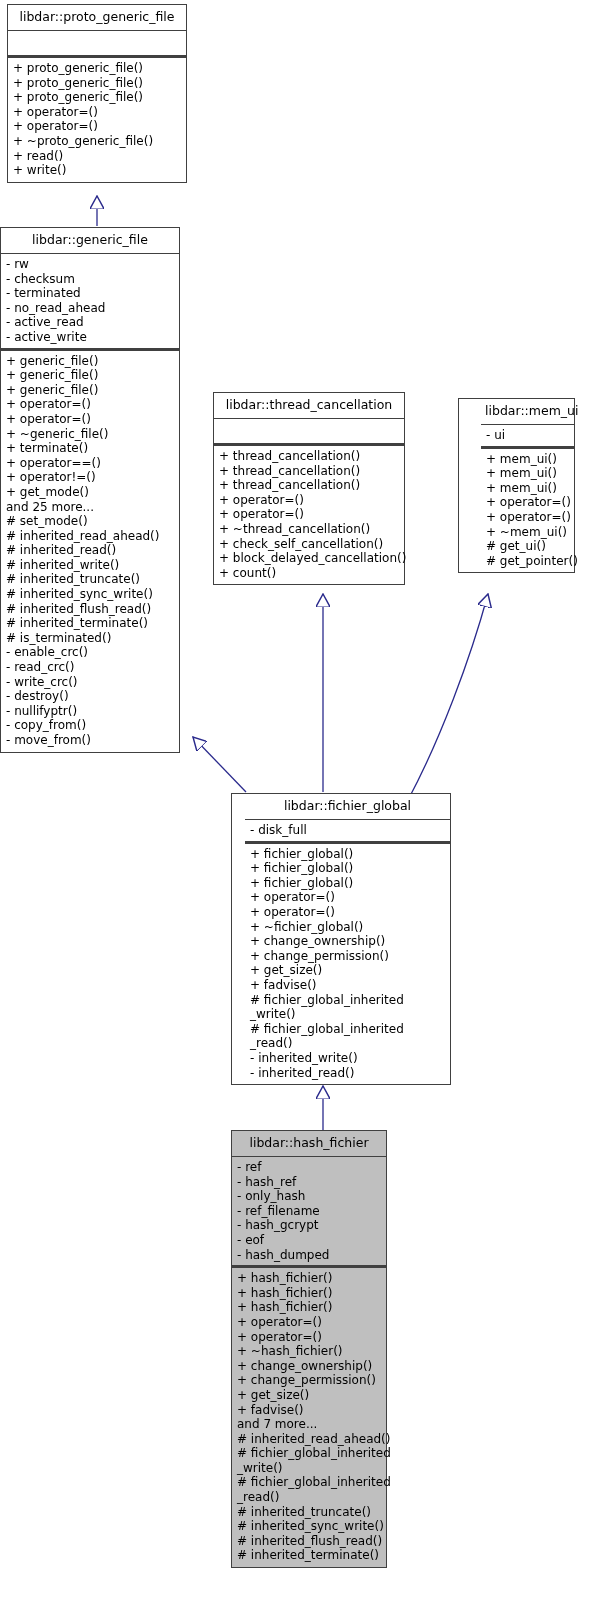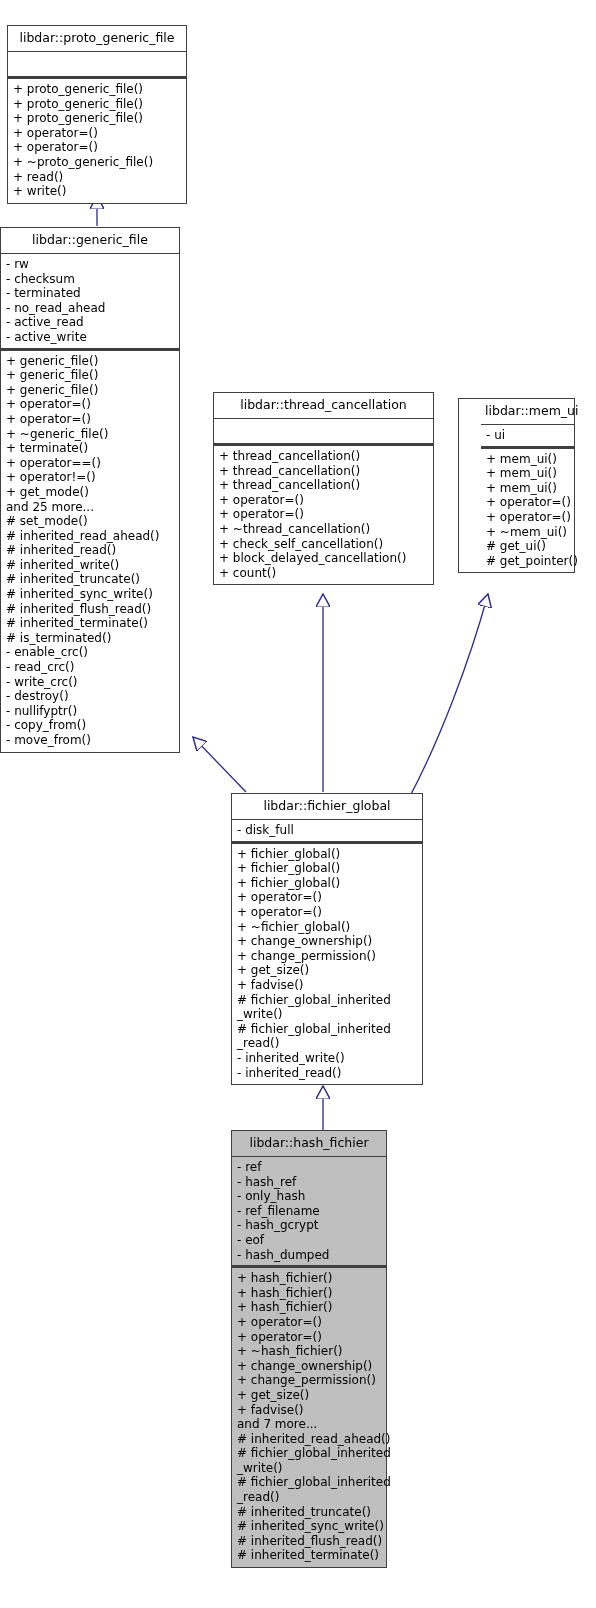--- a/index.html
+++ b/index.html
@@ -91,21 +91,21 @@
 
     <g>
       <path d="M 408 800 C 440 740 470 660 488 594" fill="none" stroke="#2a2a8c" stroke-width="1.3" marker-end="url(#hollow-tri)"></path>
     </g>
 
     <g>
       <line x1="323" y1="1130" x2="323" y2="1086" stroke="#2a2a8c" stroke-width="1.3" marker-end="url(#hollow-tri)"></line>
     </g>
   </svg>
 
-  <div class="uml-class" style="left:7px; top:4px; width:180px;margin-top:21px;">
+  <div class="uml-class" style="left:7px; top:4px; width:180px;">
     <div class="uml-title">libdar::proto_generic_file</div>
     <div class="uml-attrs empty-compartment"></div>
     <div class="uml-ops">
       <div class="uml-row">+ proto_generic_file()</div>
       <div class="uml-row">+ proto_generic_file()</div>
       <div class="uml-row">+ proto_generic_file()</div>
       <div class="uml-row">+ operator=()</div>
       <div class="uml-row">+ operator=()</div>
       <div class="uml-row">+ ~proto_generic_file()</div>
       <div class="uml-row">+ read()</div>
@@ -147,21 +147,21 @@
       <div class="uml-row">- enable_crc()</div>
       <div class="uml-row">- read_crc()</div>
       <div class="uml-row">- write_crc()</div>
       <div class="uml-row">- destroy()</div>
       <div class="uml-row">- nullifyptr()</div>
       <div class="uml-row">- copy_from()</div>
       <div class="uml-row">- move_from()</div>
     </div>
   </div>
 
-  <div class="uml-class" style="left:213px; top:392px; width:221px;">
+  <div class="uml-class" style="left:213px; top:392px; width:192px;">
     <div class="uml-title">libdar::thread_cancellation</div>
     <div class="uml-attrs empty-compartment"></div>
     <div class="uml-ops">
       <div class="uml-row">+ thread_cancellation()</div>
       <div class="uml-row">+ thread_cancellation()</div>
       <div class="uml-row">+ thread_cancellation()</div>
       <div class="uml-row">+ operator=()</div>
       <div class="uml-row">+ operator=()</div>
       <div class="uml-row">+ ~thread_cancellation()</div>
       <div class="uml-row">+ check_self_cancellation()</div>
@@ -180,21 +180,21 @@
       <div class="uml-row">+ mem_ui()</div>
       <div class="uml-row">+ mem_ui()</div>
       <div class="uml-row">+ operator=()</div>
       <div class="uml-row">+ operator=()</div>
       <div class="uml-row">+ ~mem_ui()</div>
       <div class="uml-row"># get_ui()</div>
       <div class="uml-row"># get_pointer()</div>
     </div>
   </div>
 
-  <div class="uml-class" style="left:231px; top:793px; width:192px;">
+  <div class="uml-class" style="left:231px; top:793px; width:220px;padding-left:13px;">
     <div class="uml-title">libdar::fichier_global</div>
     <div class="uml-attrs">
       <div class="uml-row">- disk_full</div>
     </div>
     <div class="uml-ops">
       <div class="uml-row">+ fichier_global()</div>
       <div class="uml-row">+ fichier_global()</div>
       <div class="uml-row">+ fichier_global()</div>
       <div class="uml-row">+ operator=()</div>
       <div class="uml-row">+ operator=()</div>

